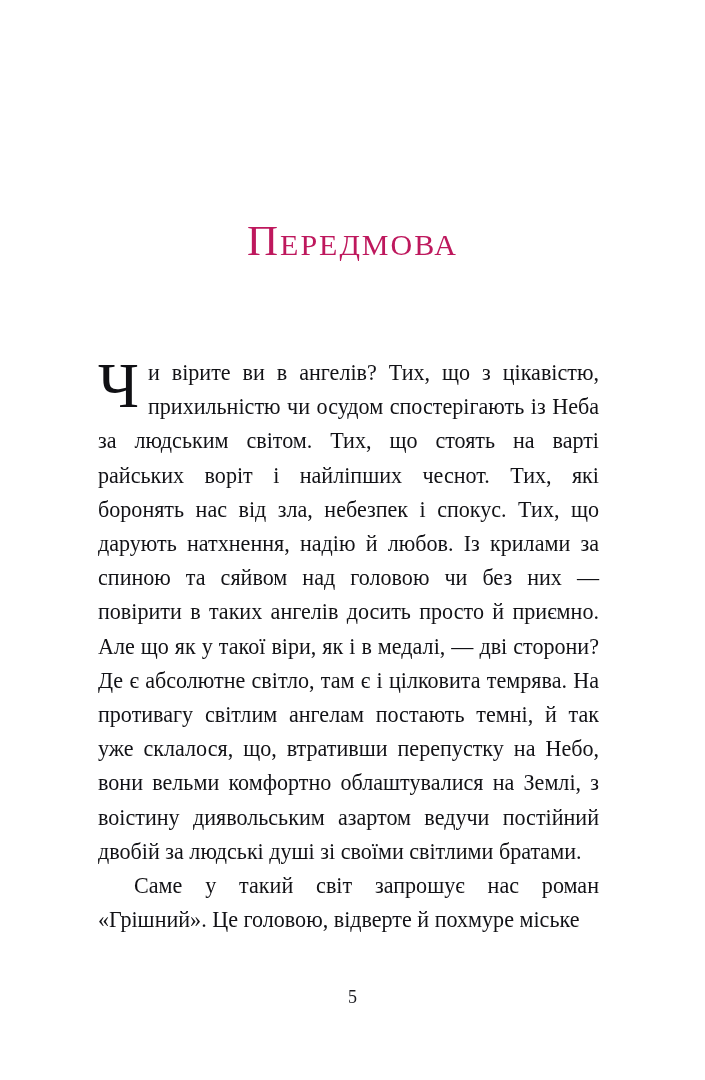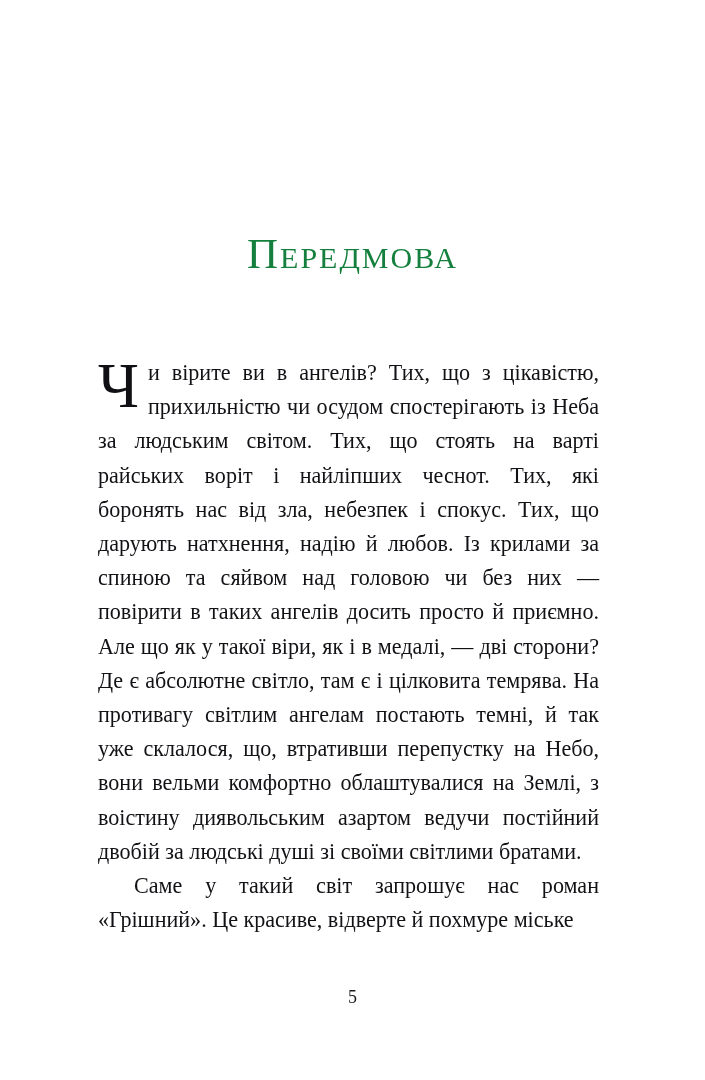--- a/index.html
+++ b/index.html
@@ -20,31 +20,31 @@
     position: relative;
     width: 705px;
     height: 1080px;
     box-sizing: border-box;
     background: #ffffff;
   }
 
   
   .chapter-title {
     position: absolute;
-    top: 202px;
+    top: 189px;
     left: 0;
     width: 705px;
     text-align: center;
     font-family: "Liberation Serif", "DejaVu Serif", serif;
     font-size: 43px;
     line-height: 1.05;
     font-weight: 400;
     font-variant: small-caps;
     letter-spacing: 2.0px;
-    color: #15803d;
+    color: #be185d;
     white-space: nowrap;
   }
 
   
   .body-block {
     position: absolute;
     top: 356px;
     left: 98px;
     width: 501px;
   }
@@ -97,19 +97,19 @@
 <body>
 
 <div class="page">
 
   <h1 class="chapter-title">Передмова</h1>
 
   <div class="body-block">
 
     <p class="para first"><span class="dropcap">Ч</span><span>и вірите ви в ангелів? Тих, що з цікавістю, прихильністю чи осудом спостерігають із Неба за людським світом. Тих, що стоять на варті райських воріт і найліпших чеснот. Тих, які боронять нас від зла, небезпек і спокус. Тих, що дарують натхнення, надію й любов. Із крилами за спиною та сяйвом над головою чи без них — повірити в таких ангелів досить просто й приємно. Але що як у такої віри, як і в медалі, — дві сторони? Де є абсолютне світло, там є і цілковита темрява. На противагу світлим ангелам постають темні, й так уже склалося, що, втративши перепустку на Небо, вони вельми комфортно облаштувалися на Землі, з воістину диявольським азартом ведучи постійний двобій за людські душі зі своїми світлими братами.</span></p>
 
-    <p class="para indented"><span>Саме у такий світ запрошує нас роман «Грішний». Це красиве, відверте й похмуре міське</span></p>
+    <p class="para indented"><span>Саме у такий світ запрошує нас роман «Грішний». Це головою, відверте й похмуре міське</span></p>
 
   </div>
 
   <div class="folio">5</div>
 
 </div>
 
 </body></html>

